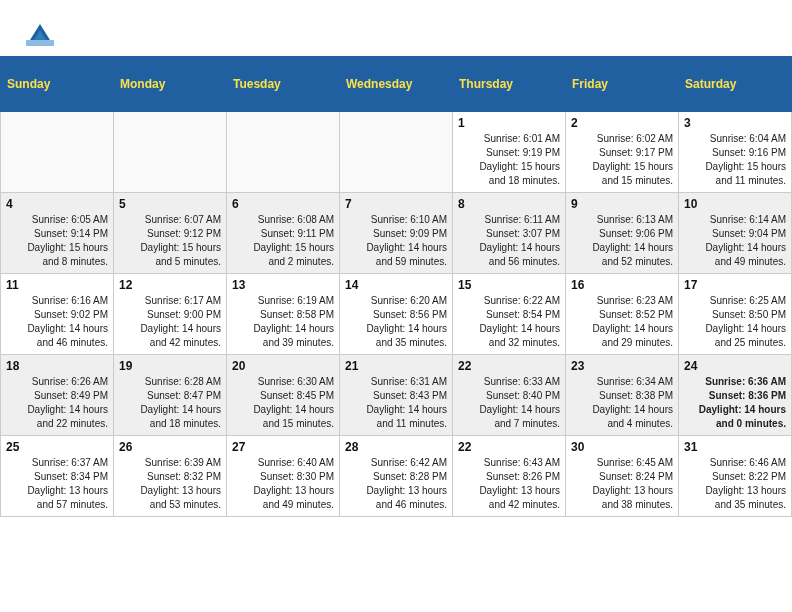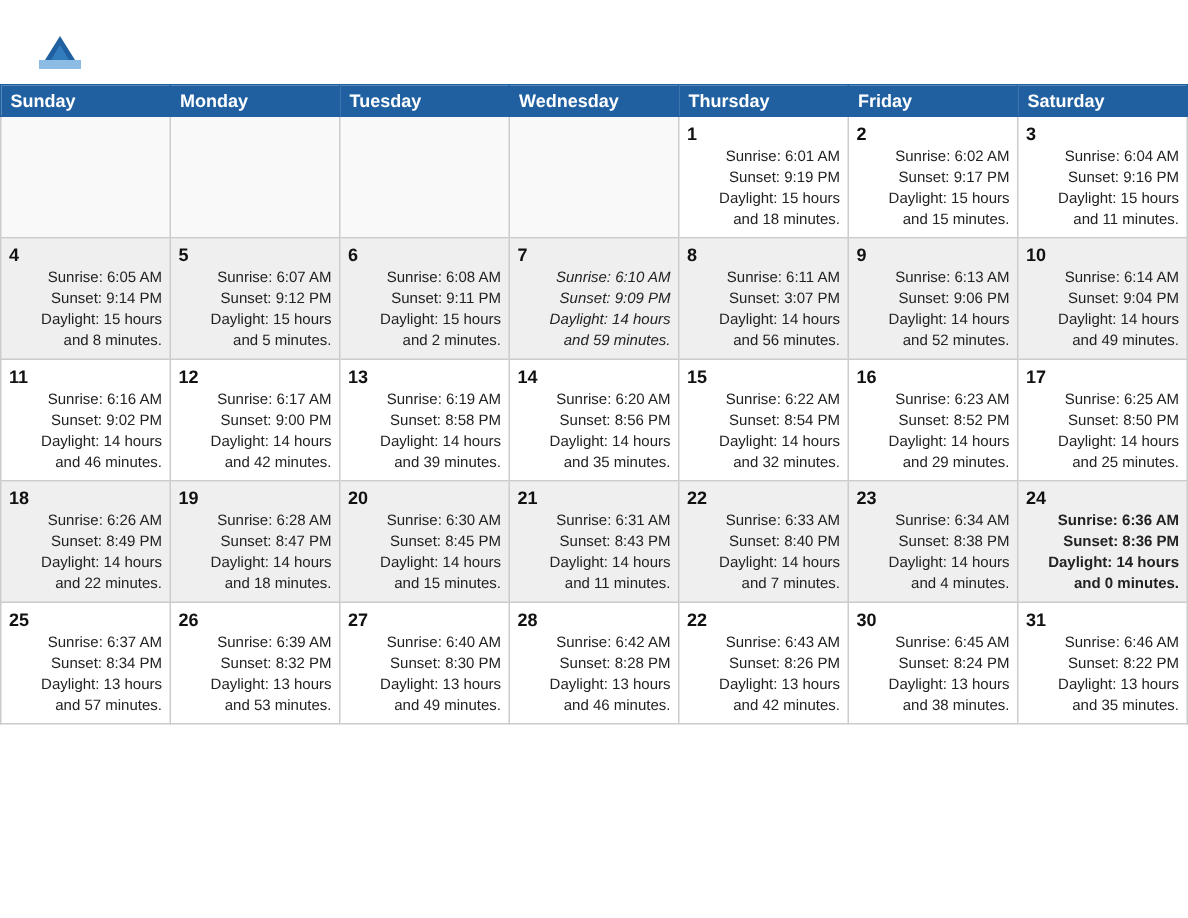--- a/index.html
+++ b/index.html
@@ -55,23 +55,23 @@
       color: #333;
       margin-top: 2px;
     }
     .calendar {
       width: 100%;
       border-collapse: collapse;
       font-size: 11px;
     }
     .calendar th {
       background-color: #2060a0;
-      color: #ffffff;
+      color: #fde047;
       text-align: left;
-      padding: 3px 6px;
+      padding: 20px 6px;
       font-size: 12px;
       font-weight: bold;
       border: 1px solid #2060a0;
     }
     .calendar td {
       vertical-align: top;
       border: 1px solid #ccc;
       padding: 4px 5px;
       width: 113px;
       min-height: 80px;
@@ -176,21 +176,21 @@
         </td>
         <td>
           <span class="day-number">6</span>
           <div class="day-info" style="white-space: pre-line;">Sunrise: 6:08 AM
 Sunset: 9:11 PM
 Daylight: 15 hours
 and 2 minutes.</div>
         </td>
         <td>
           <span class="day-number">7</span>
-          <div class="day-info" style="white-space: pre-line; font-style: italic;">Sunrise: 6:10 AM
+          <div class="day-info" style="white-space: pre-line;">Sunrise: 6:10 AM
 Sunset: 9:09 PM
 Daylight: 14 hours
 and 59 minutes.</div>
         </td>
         <td>
           <span class="day-number">8</span>
           <div class="day-info" style="white-space: pre-line;">Sunrise: 6:11 AM
 Sunset: 3:07 PM
 Daylight: 14 hours
 and 56 minutes.</div>

